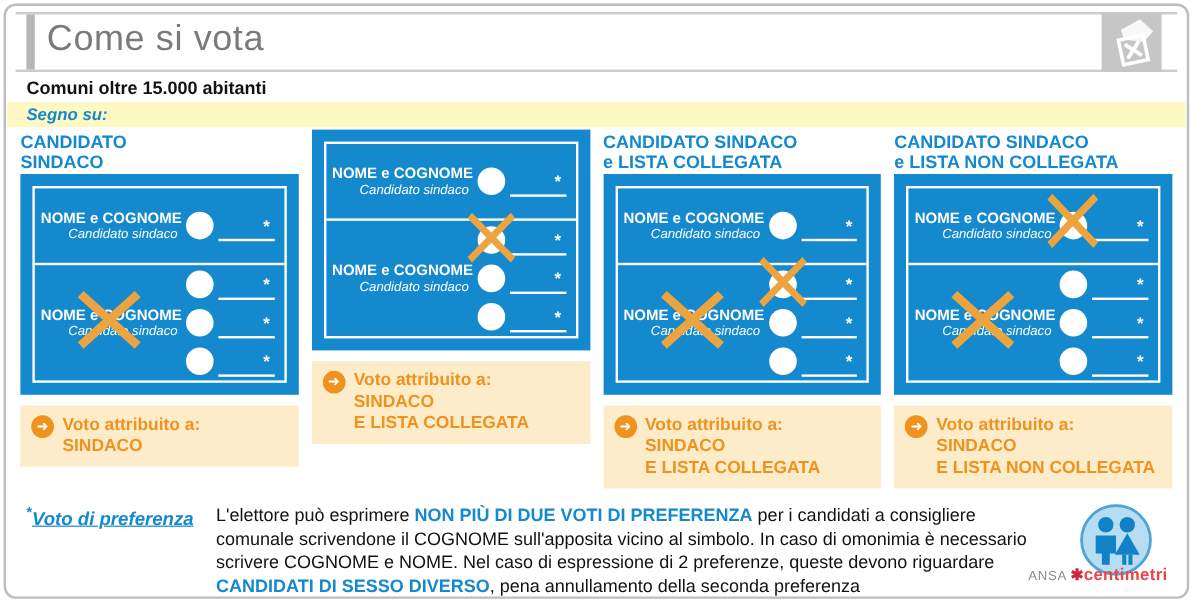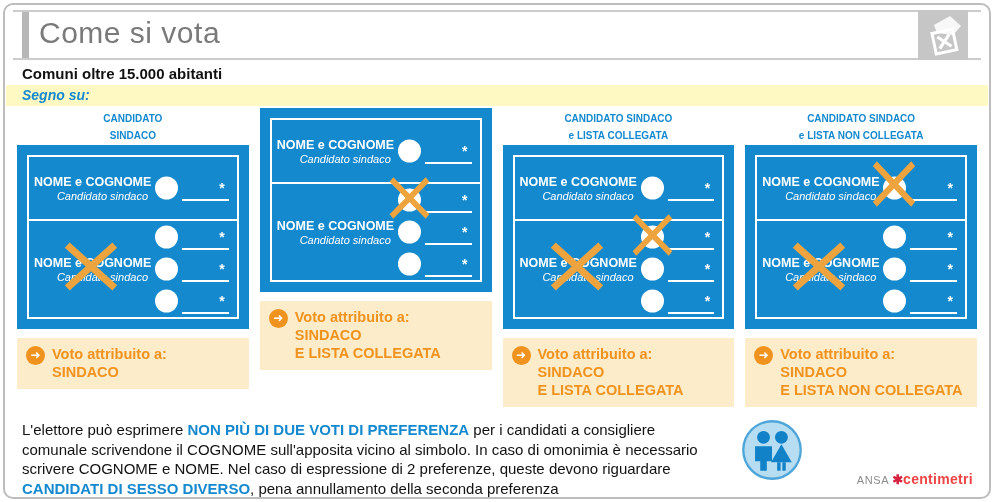--- a/index.html
+++ b/index.html
@@ -33,22 +33,22 @@
     height:21px; line-height:21px; background:#fef9c3; color:#1489cf;
     font-weight:bold; font-style:italic; font-size:14px; padding-left:16px; margin:0 1px;
   }
 
   
   .cols {
     display:grid; grid-template-columns:repeat(4, 1fr); gap:11px;
     padding:2px 12px 0 12px; align-items:start;
   }
   .col-header {
-    height:35px; text-align:center; color:#1489cf; font-weight:bold;
-    font-size:10px; line-height:17px; padding-top:2px;
+    height:35px; color:#1489cf; font-weight:bold;
+    font-size:15px; line-height:17px; padding-top:2px;
   }
   .card {
     position:relative; height:184px; background:#1589cd; padding:10px; box-sizing:border-box;
   }
   .card-inner { height:100%; border:2px solid #ffffff; position:relative; box-sizing:border-box; }
   .sec1 { position:relative; height:62px; border-bottom:2px solid #ffffff; }
   .sec2 { position:relative; height:calc(100% - 64px); }
   .sec2 .row { position:relative; height:33.33%; }
 
   .lbl {
@@ -346,20 +346,23 @@
       <div class="result-text">
         <div class="r-label">Voto attribuito a:</div>
       <div class="r-line">SINDACO</div>
             <div class="r-line">E LISTA NON COLLEGATA</div>
           </div>
     </div>
   </div>
 </div>
 
   <div class="footer">
+    <div class="foot-label">
+      <sup>*</sup><span class="ul">Voto di preferenza</span>
+    </div>
     <div class="foot-text" id="foot-text"><span>L'elettore può esprimere </span><span class="seg-blue">NON PIÙ DI DUE VOTI DI PREFERENZA</span><span> per i candidati a consigliere comunale scrivendone il COGNOME sull'apposita vicino al simbolo. In caso di omonimia è necessario scrivere COGNOME e NOME. Nel caso di espressione di 2 preferenze, queste devono riguardare </span><span class="seg-blue">CANDIDATI DI SESSO DIVERSO</span><span>, pena annullamento della seconda preferenza</span></div>
     <div class="foot-icon">
       <svg width="64" height="64" viewBox="0 0 68 68">
         <circle cx="34" cy="34" r="30.5" fill="#b7ddf3" stroke="#4ea5d8" stroke-width="2.5"></circle>
         <circle cx="25" cy="20.5" r="6.8" fill="#1182c8"></circle>
         <path d="M16 30 h18 v16 h-5.5 v10 h-7 v-10 H16 z" fill="#1182c8"></path>
         <circle cx="44" cy="20.5" r="6.8" fill="#1182c8"></circle>
         <path d="M44 28 L55 47 H33 Z" fill="#1182c8"></path>
         <rect x="39.5" y="47" width="3.6" height="9" fill="#1182c8"></rect>
         <rect x="45" y="47" width="3.6" height="9" fill="#1182c8"></rect>

